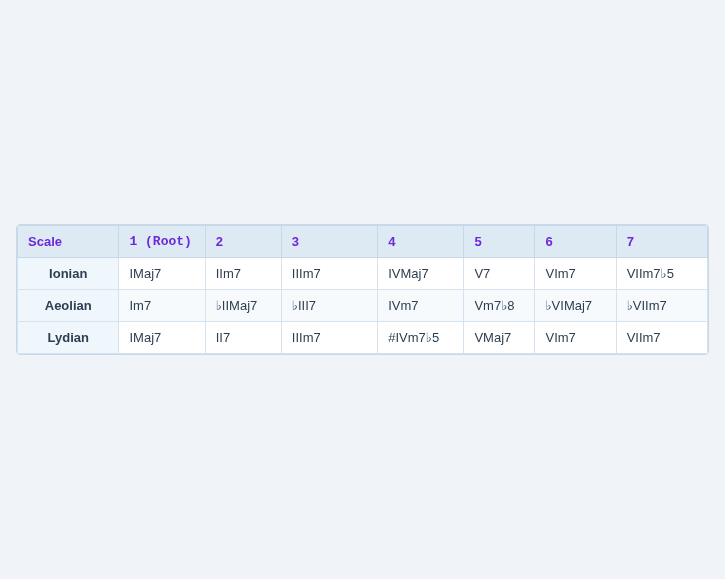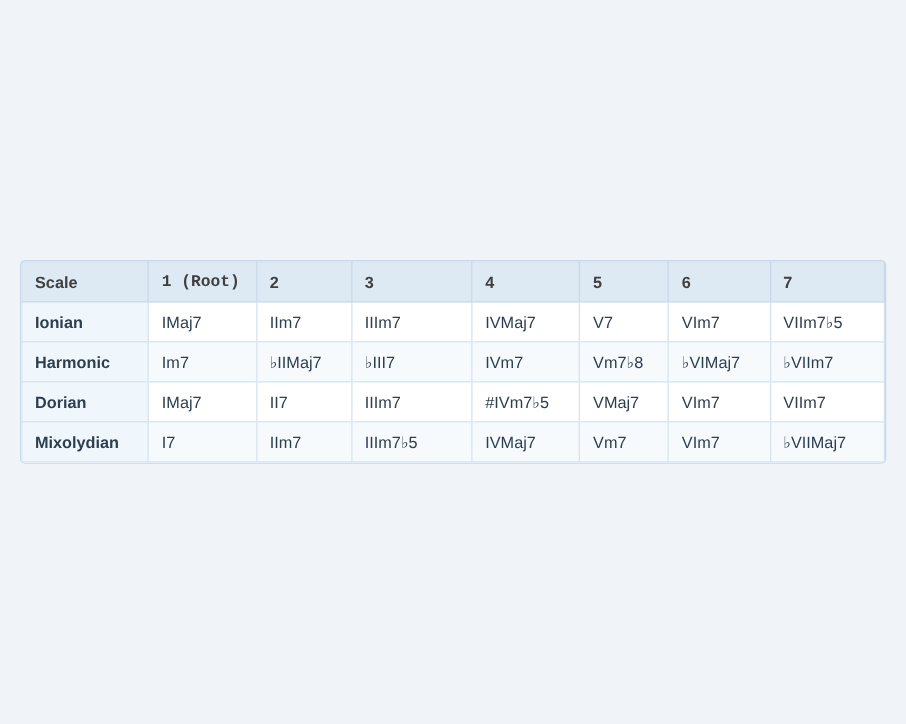--- a/index.html
+++ b/index.html
@@ -26,38 +26,39 @@
       border-collapse: collapse;
     }
     thead tr {
       background: #ddeaf4;
     }
     thead th {
       border: 1px solid #c8d8e8;
       padding: 8px 10px;
       text-align: left;
       font-weight: 600;
-      color: #404040;
+      color: #6d28d9;
       vertical-align: top;
     }
     tbody tr {
       background: #fff;
     }
     tbody tr:nth-child(even) {
       background: #f7fafd;
     }
     tbody td {
       border: 1px solid #d4e3ef;
       padding: 8px 10px;
       vertical-align: top;
       color: #2c3e50;
     }
     tbody td:first-child {
       font-weight: 700;
       background: #f0f7fc;
+      text-align: center;
     }
     .col-scale { width: 100px; }
     .col-1 { width: 85px; font-family: Liberation Mono, monospace; }
     .col-2 { width: 75px; }
     .col-3 { width: 95px; }
     .col-4 { width: 85px; }
     .col-5 { width: 70px; }
     .col-6 { width: 80px; }
     .col-7 { width: 90px; }
   </style>
@@ -83,44 +84,34 @@
           <td>Ionian</td>
           <td>IMaj7</td>
           <td>IIm7</td>
           <td>IIIm7</td>
           <td>IVMaj7</td>
           <td>V7</td>
           <td>VIm7</td>
           <td>VIIm7♭5</td>
         </tr>
         <tr>
-          <td>Harmonic</td>
+          <td>Aeolian</td>
           <td>Im7</td>
           <td>♭IIMaj7</td>
           <td>♭III7</td>
           <td>IVm7</td>
           <td>Vm7♭8</td>
           <td>♭VIMaj7</td>
           <td>♭VIIm7</td>
         </tr>
         <tr>
-          <td>Dorian</td>
+          <td>Lydian</td>
           <td>IMaj7</td>
           <td>II7</td>
           <td>IIIm7</td>
           <td>#IVm7♭5</td>
           <td>VMaj7</td>
           <td>VIm7</td>
           <td>VIIm7</td>
         </tr>
-        <tr>
-          <td>Mixolydian</td>
-          <td>I7</td>
-          <td>IIm7</td>
-          <td>IIIm7♭5</td>
-          <td>IVMaj7</td>
-          <td>Vm7</td>
-          <td>VIm7</td>
-          <td>♭VIIMaj7</td>
-        </tr>
       </tbody>
   </table>
 </div>
 
 </body></html>

